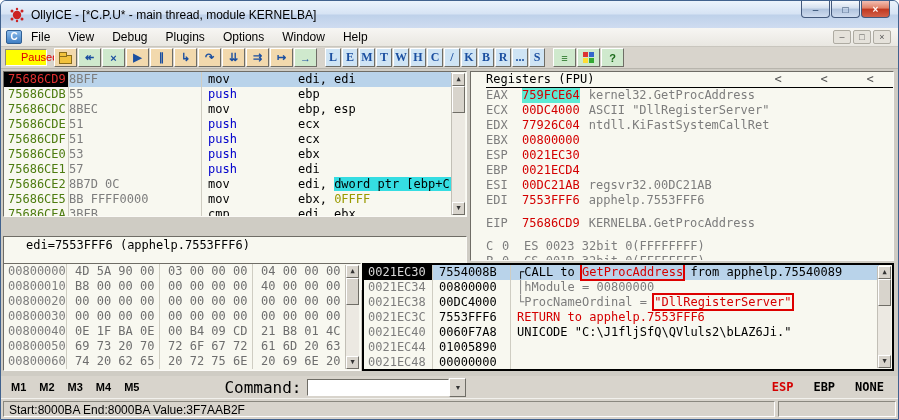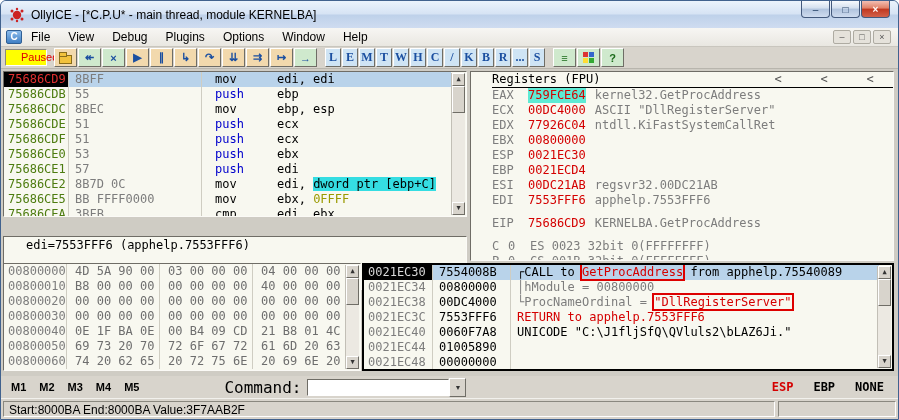--- a/index.html
+++ b/index.html
@@ -49,27 +49,27 @@
   .mn-blue{color:#0000cc}
   .hl-cyan{background:#35dde2;color:#000}
   .hl-olive{color:#9a9a00}
   .redbox{color:#d40000;outline:2px solid #dd0000;outline-offset:0px;}
   
   .pane-disasm{left:2px;top:2px;width:464px;height:146px;}
   .drow{display:flex;height:15px;white-space:pre;}
   .drow.sel .d-bytes,.drow.sel .d-instr{background:#b9d3ea;}
   .d-addr{width:64px;padding-left:4px;color:#4d7c0f;flex:0 0 auto;}
   .drow.sel .d-addr{background:#000;color:#e03030;}
-  .d-bytes{width:133px;padding-left:6px;border-left:1px solid #cfcdc2;color:#7d7d7d;flex:0 0 auto;}
-  .d-instr{flex:1;padding-left:13px;border-left:1px solid #cfcdc2;display:flex;margin-right:15px;}
+  .d-bytes{width:133px;border-left:1px solid #cfcdc2;color:#7d7d7d;flex:0 0 auto;}
+  .d-instr{flex:1;padding-left:6px;border-left:1px solid #cfcdc2;display:flex;margin-right:15px;gap:28px;}
   .d-mn{width:62px;flex:0 0 auto;}
   
   .pane-info{left:2px;top:167px;width:464px;height:54px;padding:1px 22px;}
   
-  .pane-regs{left:469px;top:2px;width:424px;height:190px;padding:0 0 0 21px;}
+  .pane-regs{left:469px;top:2px;width:424px;height:190px;padding:0 0 0 15px;}
   .reg-header{display:flex;height:16px;border-bottom:1px solid #000;align-items:center;}
   .r-col{width:46px;text-align:center;color:#555;}
   .reg-header .spacer{flex:1}
   .rrow{display:flex;height:15px;white-space:pre;}
   .r-name{width:36px;color:#7d7d7d;flex:0 0 auto;}
   .r-val{color:#d40000;}
   .r-val.hl{background:#5eead4;}
   .r-com{color:#7d7d7d;margin-left:9px;}
   .reg-gap{height:8px;}
   .f-l{width:16px;color:#7d7d7d;flex:0 0 auto;}

